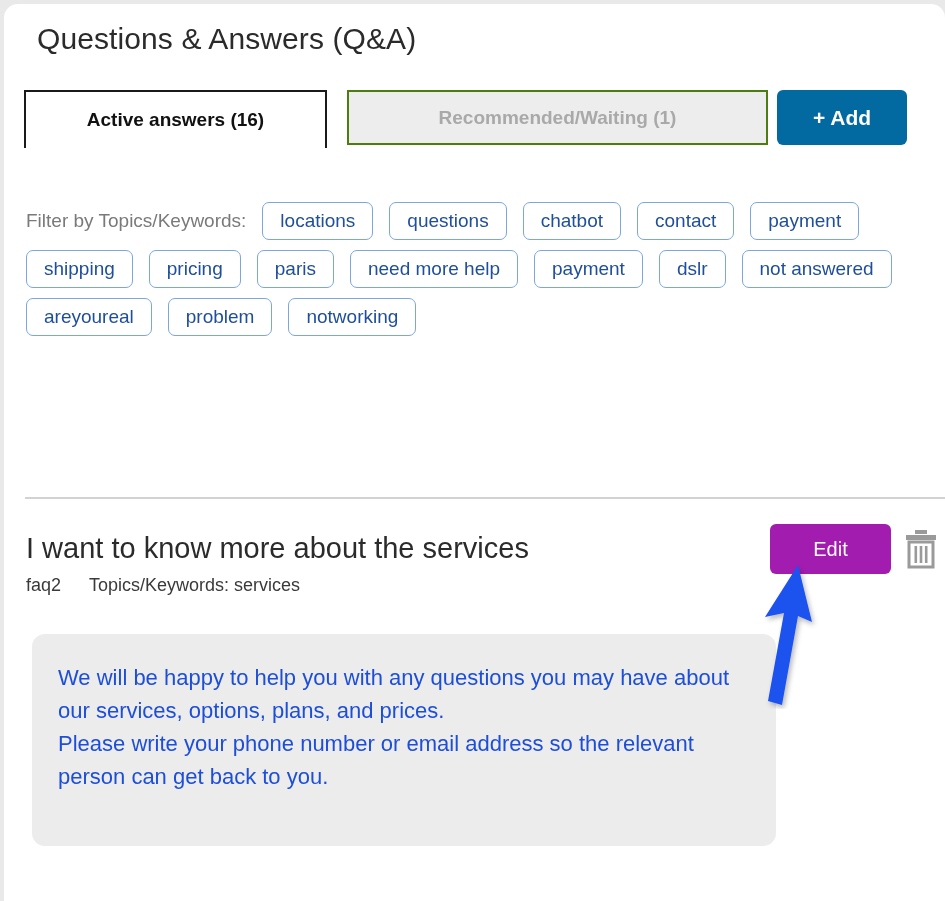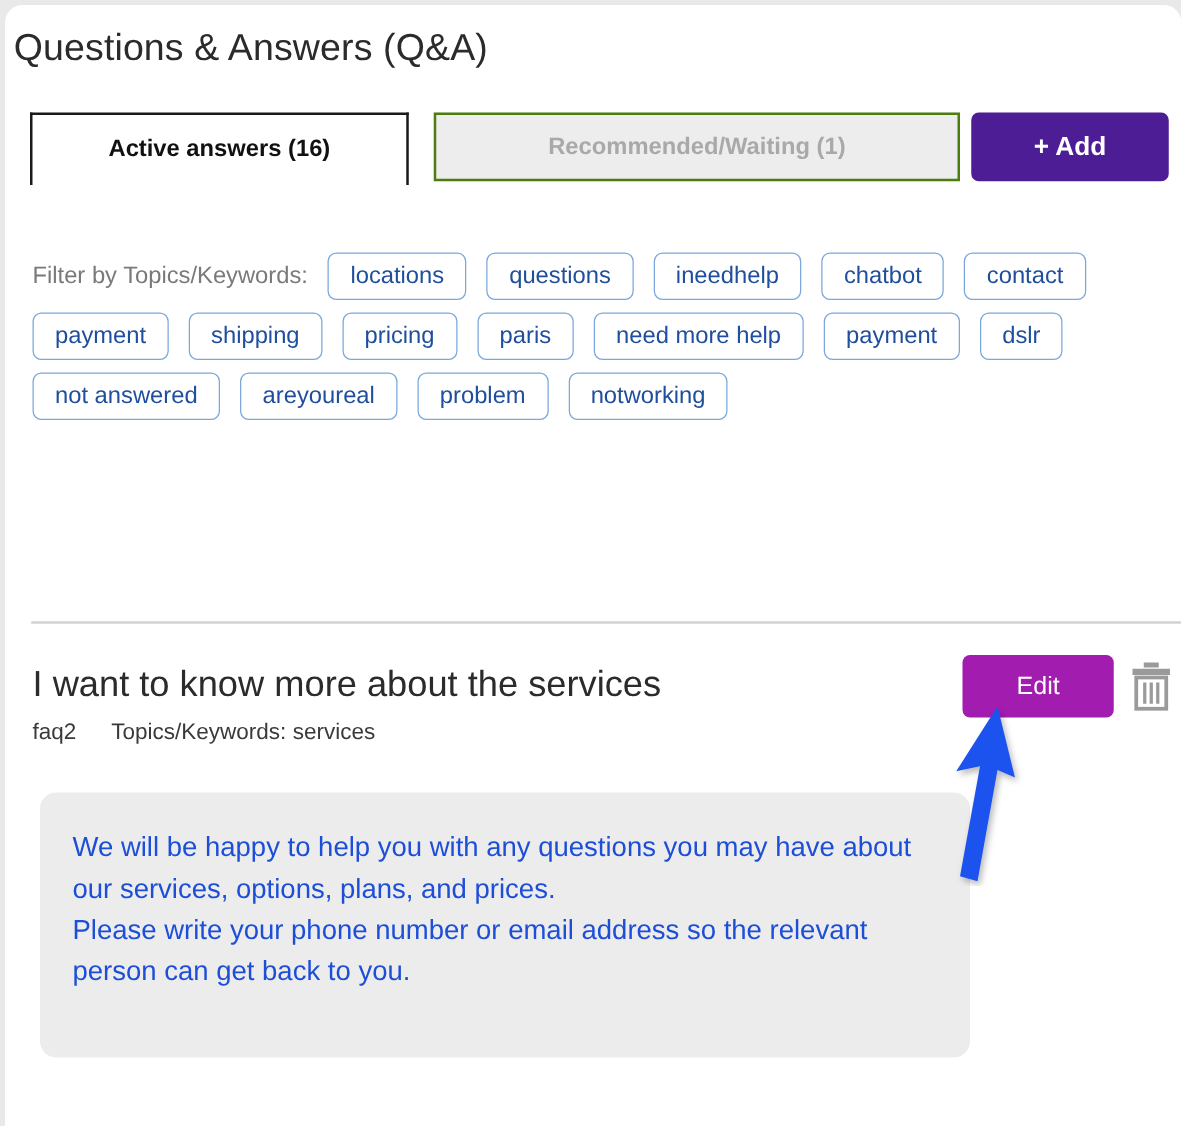--- a/index.html
+++ b/index.html
@@ -25,21 +25,21 @@
     background: #ffffff;
     border-top-left-radius: 14px;
     border-top-right-radius: 14px;
     box-sizing: border-box;
     overflow: hidden;
   }
 
   
   #page-title {
     position: absolute;
-    left: 7px;
+    left: 33px;
     top: 18px;
     font-size: 30px;
     font-weight: 400;
     color: #2b2b2b;
     letter-spacing: 0.1px;
     white-space: nowrap;
   }
 
   
   #tabs {
@@ -76,23 +76,23 @@
     background: #ededed;
     border: 2px solid #4d7c0f;
     color: #a9a9a9;
   }
 
   
   #add-button {
     position: absolute;
     left: 773px;
     top: 86px;
-    width: 158px;
+    width: 130px;
     height: 55px;
-    background: #4c1d95;
+    background: #0369a1;
     border: none;
     border-radius: 6px;
     color: #ffffff;
     font-size: 21px;
     font-weight: bold;
     font-family: "Liberation Sans", sans-serif;
     cursor: pointer;
     display: flex;
     align-items: center;
     justify-content: center;
@@ -243,21 +243,20 @@
     </div>
   </div>
 
   <button id="add-button">+ Add</button>
 
   <div id="filter-area">
     <div id="filter-wrap">
       <span id="filter-label">Filter by Topics/Keywords:</span>
       <span class="tag">locations</span>
       <span class="tag">questions</span>
-      <span class="tag">ineedhelp</span>
       <span class="tag">chatbot</span>
       <span class="tag">contact</span>
       <span class="tag">payment</span>
       <span class="tag">shipping</span>
       <span class="tag">pricing</span>
       <span class="tag">paris</span>
       <span class="tag">need more help</span>
       <span class="tag">payment</span>
       <span class="tag">dslr</span>
       <span class="tag">not answered</span>

